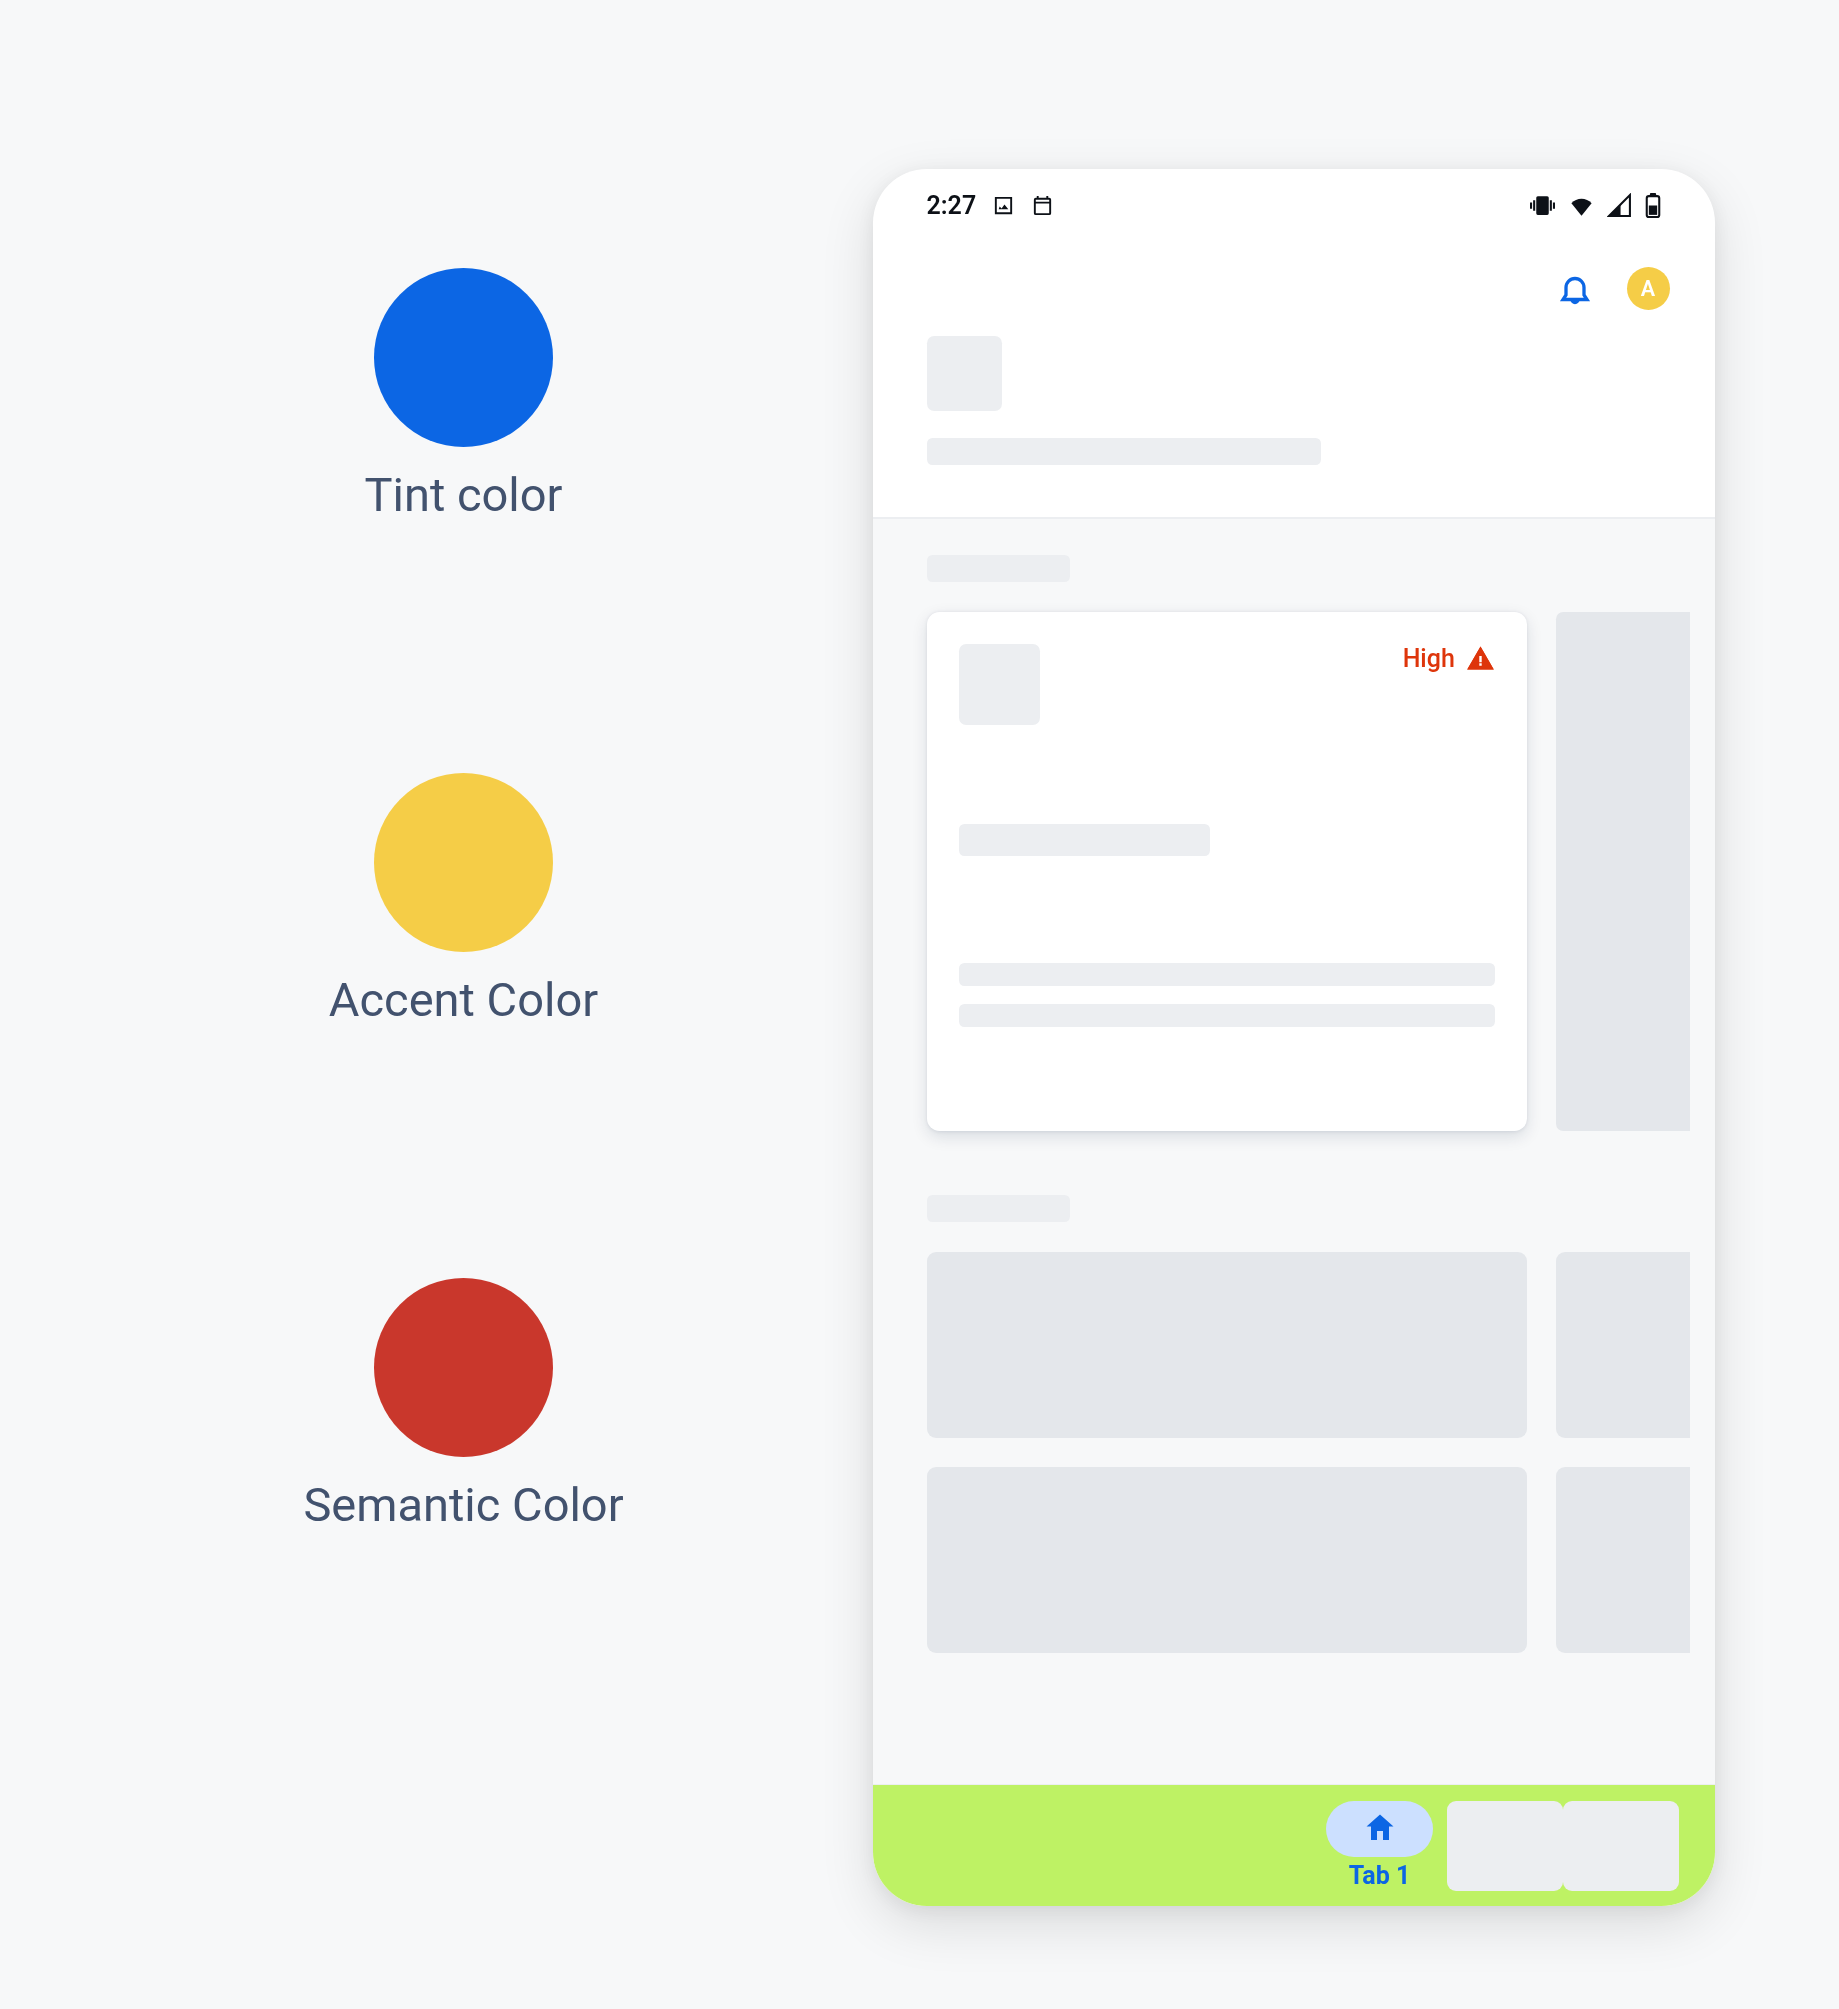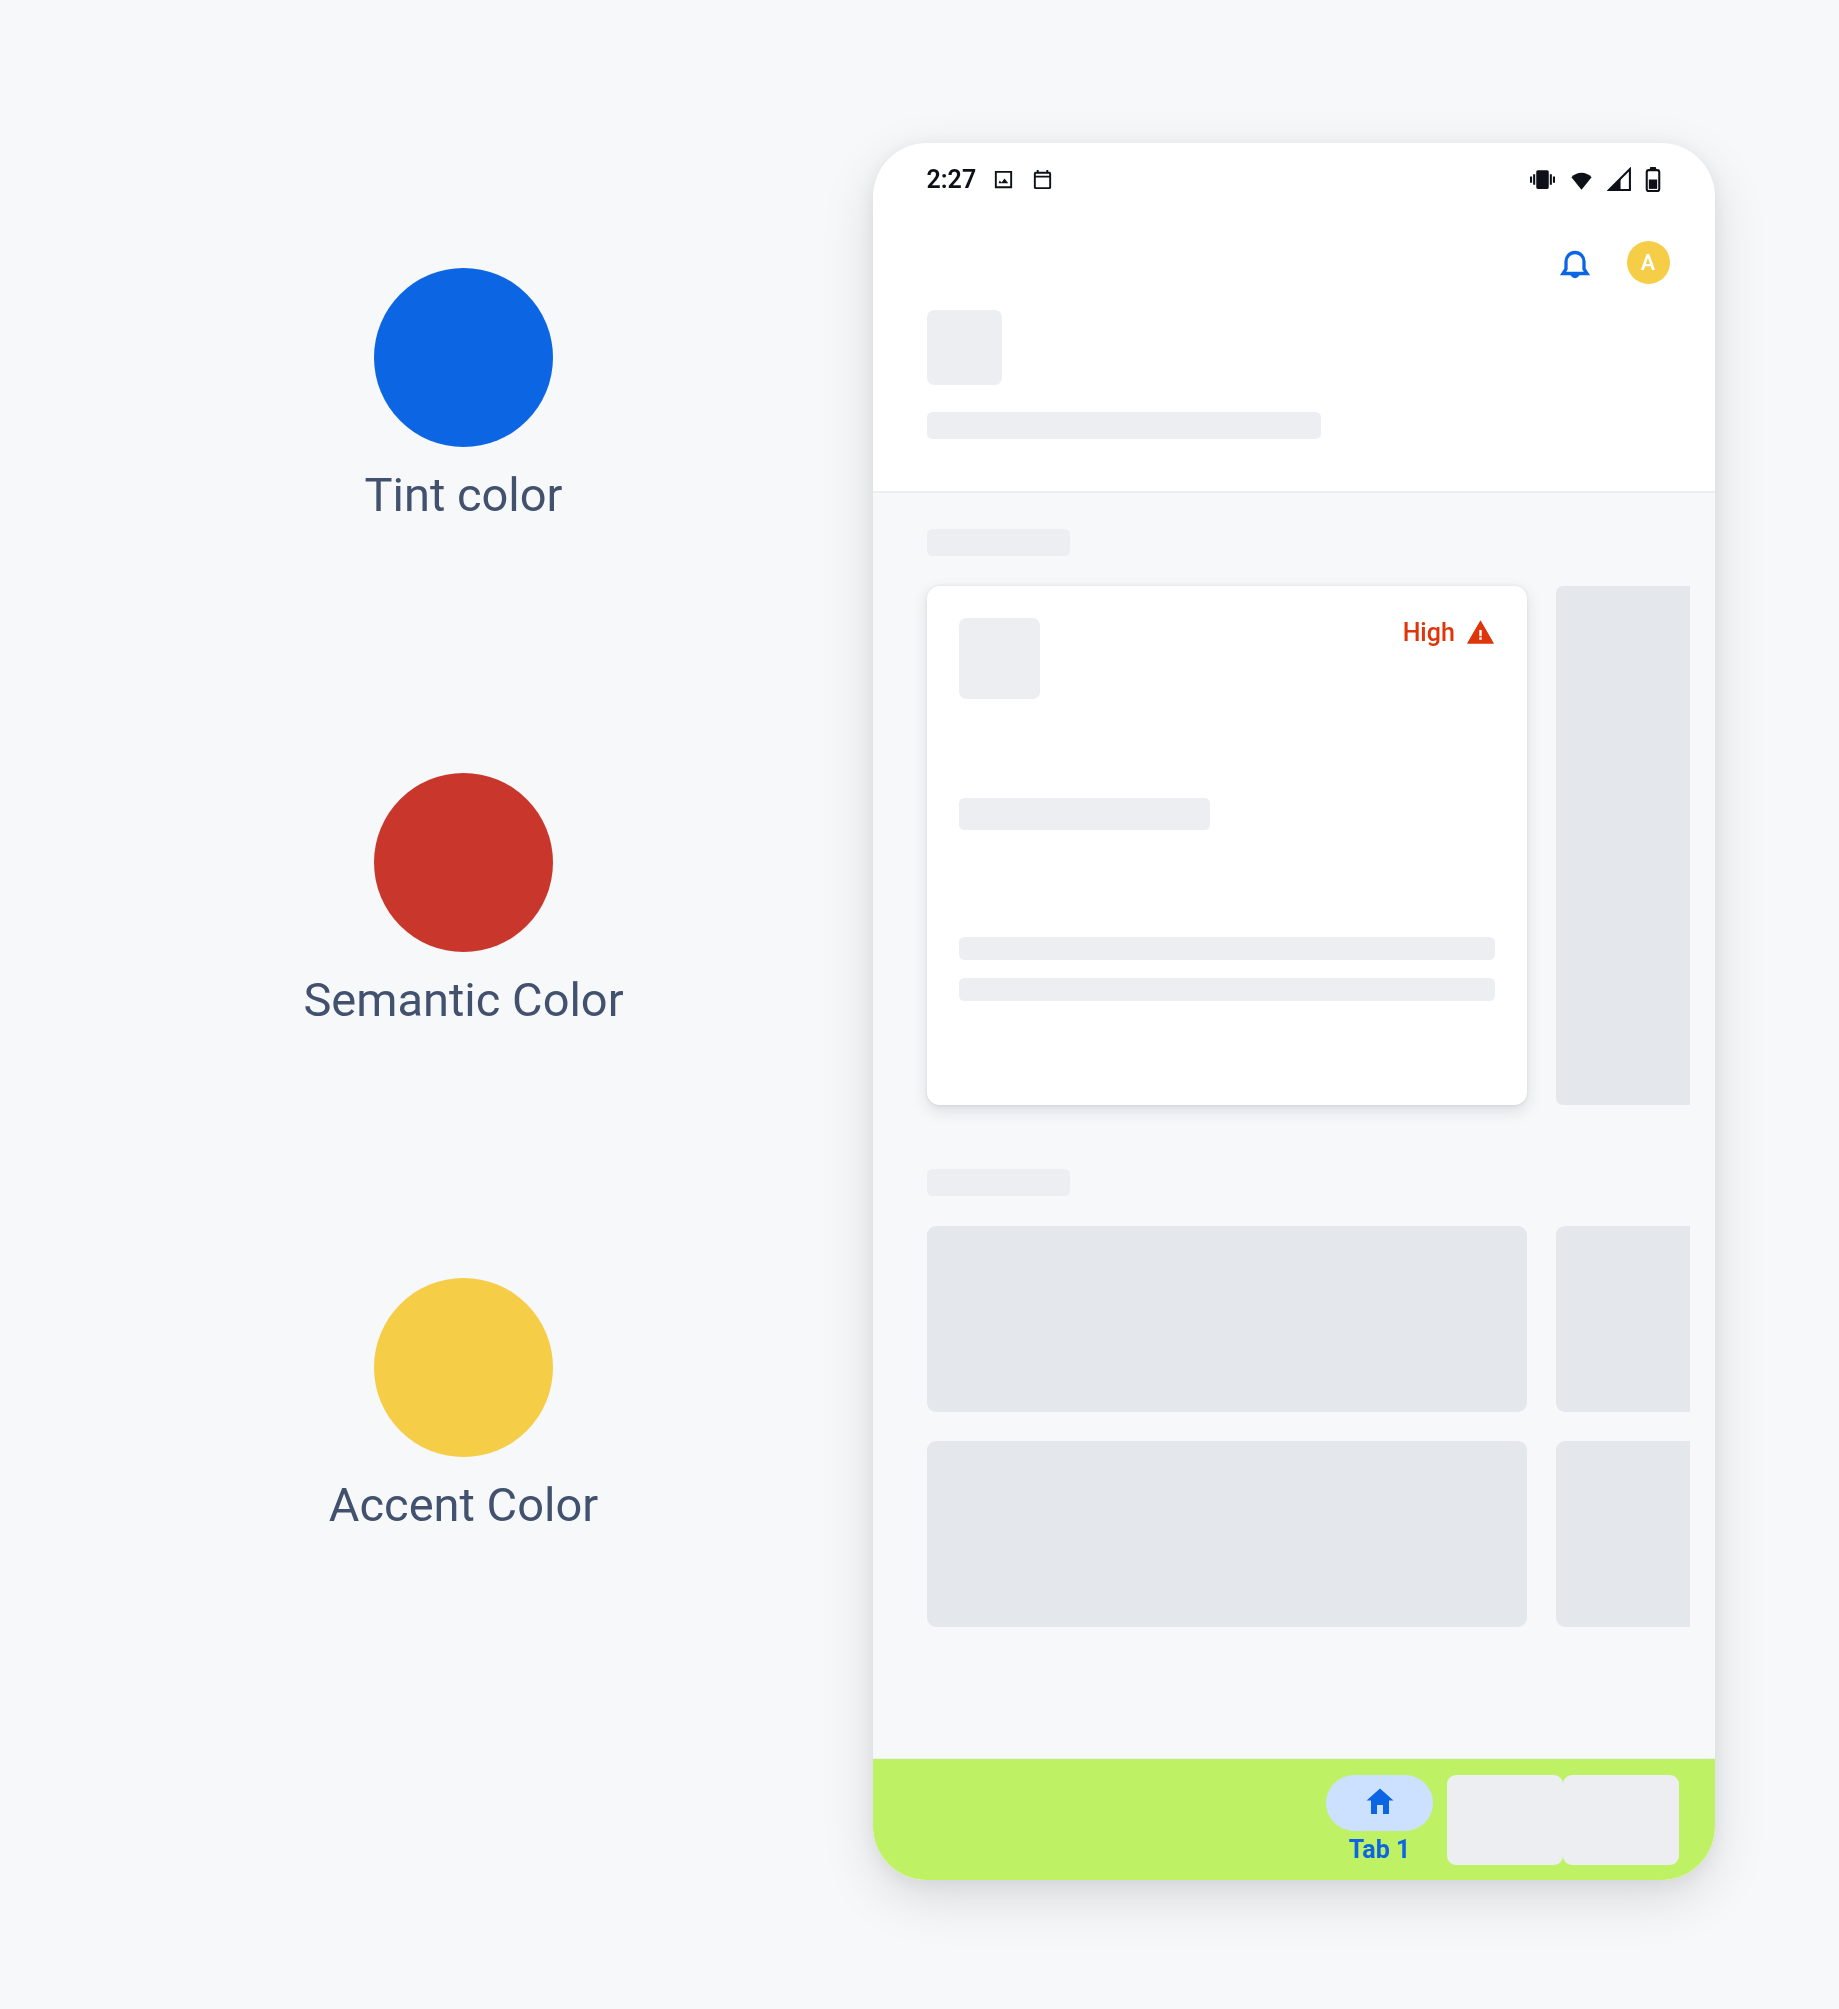--- a/index.html
+++ b/index.html
@@ -48,20 +48,21 @@
 .phone {
   width: 842px;
   height: 1737px;
   background: #fff;
   border-radius: 54px;
   box-shadow: 0 18px 54px rgba(0,0,0,0.12), 0 3.6px 18px rgba(0,0,0,0.06);
   display: flex;
   flex-direction: column;
   overflow: hidden;
   position: relative;
+  margin-top: 26px;
 }
 .statusbar {
   height: 72px;
   display: flex;
   justify-content: space-between;
   align-items: center;
   padding: 0 54px;
 }
 .sb-left { display: flex; align-items: center; gap: 16px; }
 .sb-right { display: flex; align-items: center; gap: 12.5px; }
@@ -140,26 +141,26 @@
 </head>
 <body>
 
 <div class="container">
   <div class="legend">
     <div class="legend-item">
       <div class="swatch" style="background:#0c66e4"></div>
       <div class="legend-label">Tint color</div>
     </div>
     <div class="legend-item">
+      <div class="swatch" style="background:#f5cd47"></div>
+      <div class="legend-label">Accent Color</div>
+    </div>
+    <div class="legend-item">
       <div class="swatch" style="background:#c9372c"></div>
       <div class="legend-label">Semantic Color</div>
-    </div>
-    <div class="legend-item">
-      <div class="swatch" style="background:#f5cd47"></div>
-      <div class="legend-label">Accent Color</div>
     </div>
   </div>
 
   <div class="phone-wrap">
     <div class="phone">
 
       <div class="statusbar">
         <div class="sb-left">
           <span class="sb-time">2:27</span>
           <span class="sb-icon">

